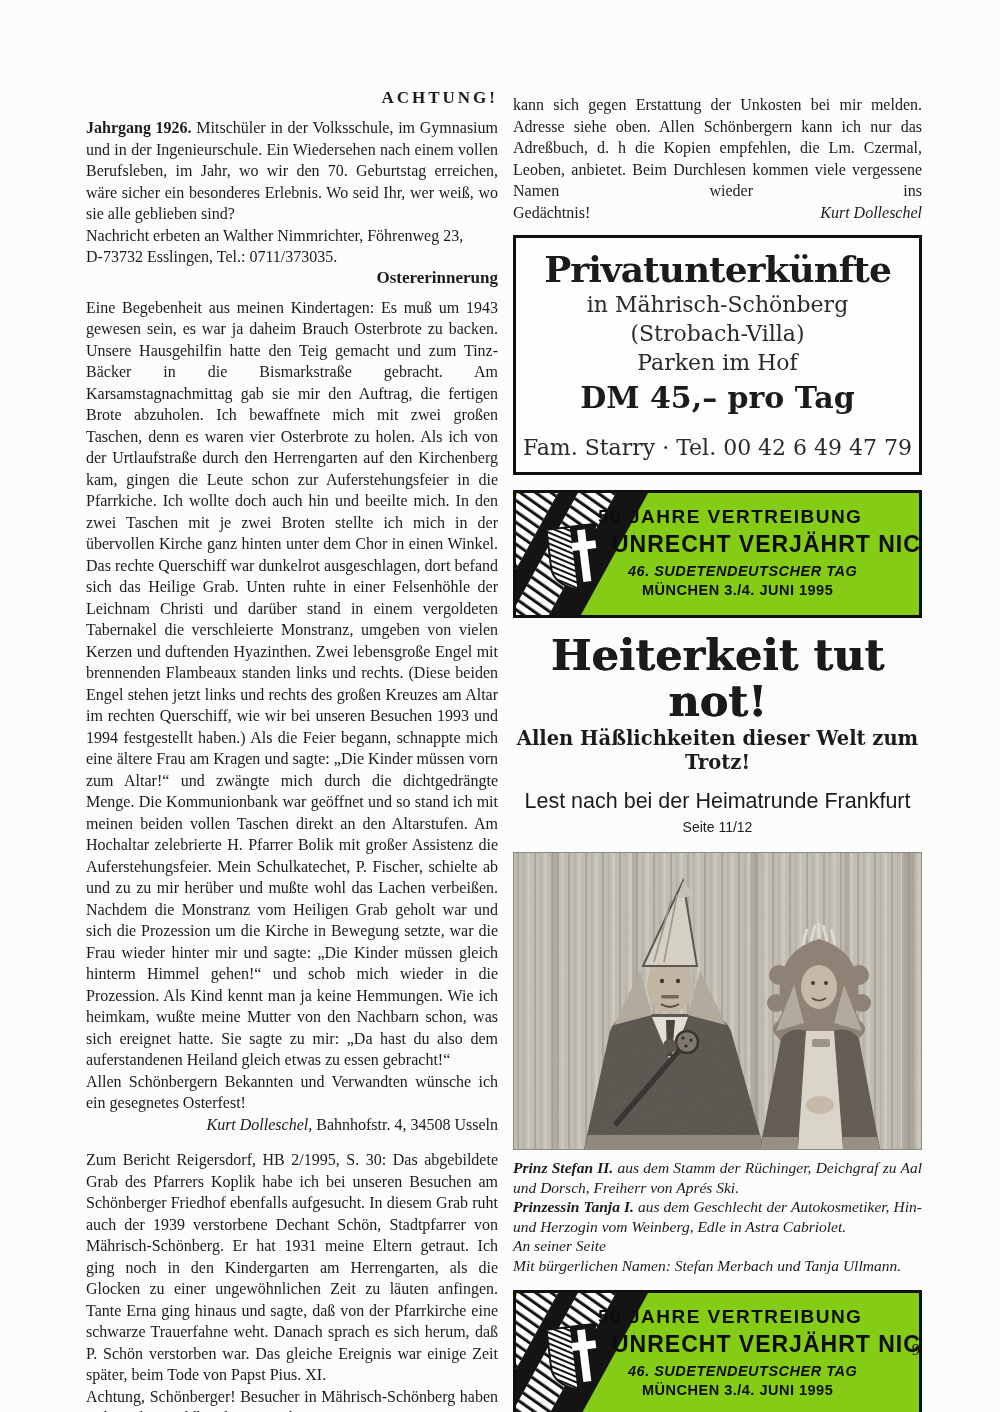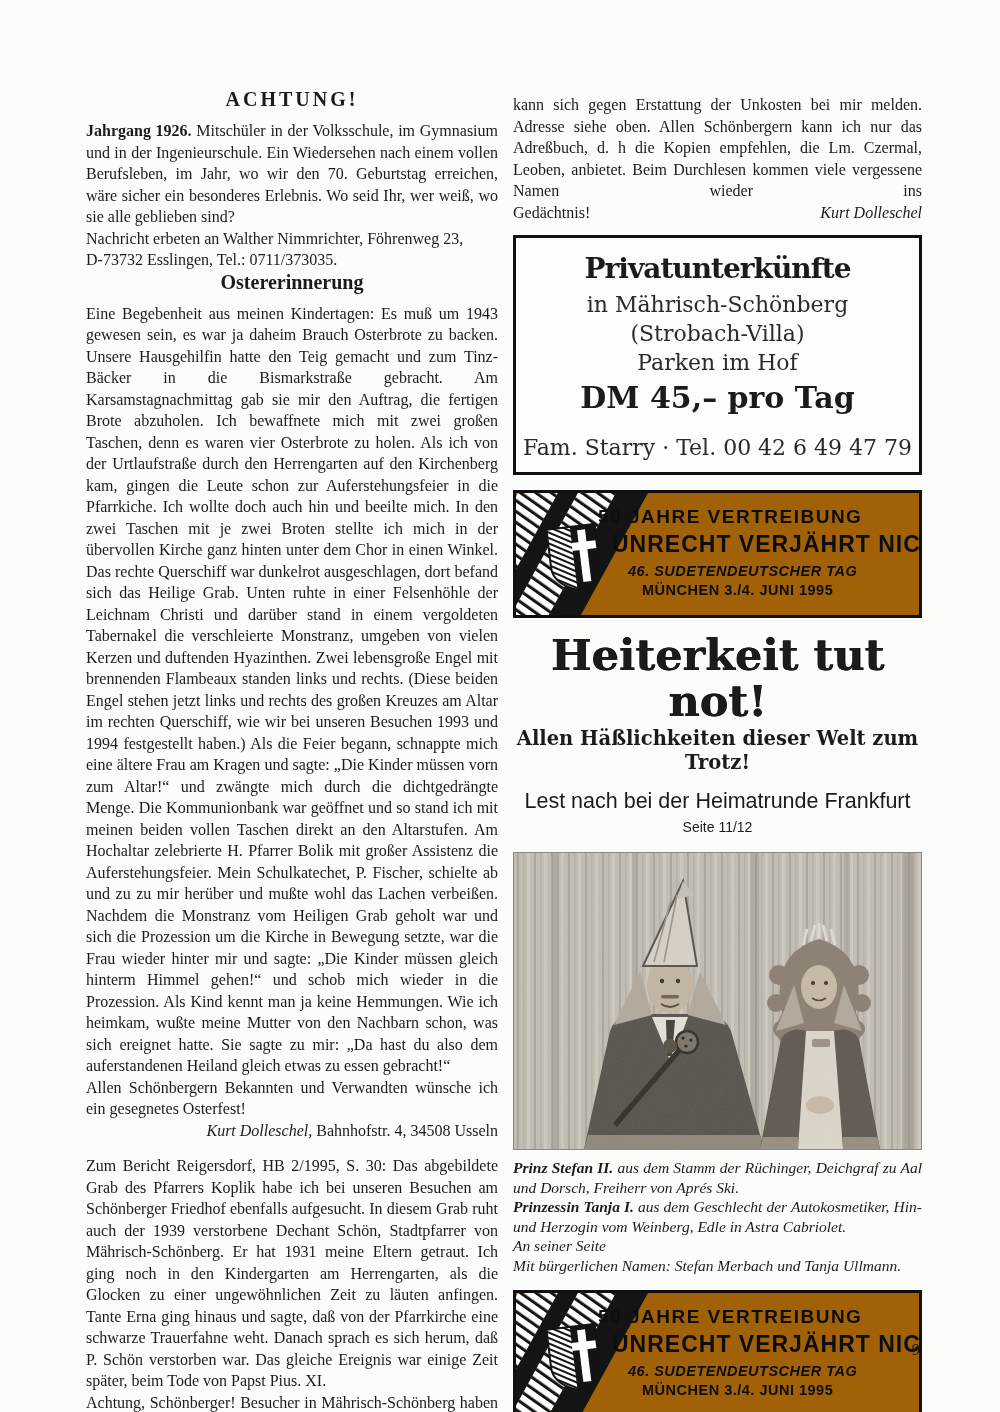--- a/index.html
+++ b/index.html
@@ -10,47 +10,47 @@
     -webkit-font-smoothing:antialiased;
   }
   .col{position:absolute;top:88px;}
   .col-left{left:86px;width:412px;}
   .col-right{left:513px;width:409px;}
 
   p{margin:0;font-size:16px;line-height:21.5px;text-align:justify;hyphens:auto;}
   .just-last{text-align-last:justify;}
 
   h2.center-head{
-    margin:0 0 9px 0;text-align:center;font-size:20px;font-weight:bold;
+    margin:0 0 9px 0;text-align:right;font-size:17px;font-weight:bold;
     font-family:"Liberation Serif",serif;
   }
   .ls{letter-spacing:3px;}
   .gap-top{margin-top:27px;}
   .small-gap-top{margin-top:14px;}
   b.lead{font-weight:bold;}
   .sig-line{ text-align:right;font-size:16px;line-height:21.5px;}
   .sig-line .name{font-style:italic;}
   .split-line{display:flex;justify-content:space-between;font-size:16px;line-height:21.5px;}
   .split-line .name{font-style:italic;}
 
   
   .ad-box{
     margin-top:12px;border:3px solid #101010;text-align:center;
     padding:10px 4px 10px 4px;background:#fdfdfb;
     font-family:"DejaVu Serif",serif;
   }
-  .ad-title{font-size:28px;line-height:42px;font-weight:bold;letter-spacing:-1px;}
+  .ad-title{font-size:36px;line-height:42px;font-weight:bold;letter-spacing:-1px;}
   .ad-line{font-size:22px;line-height:29px;color:#2a2a2a;}
   .ad-price{font-size:30px;line-height:37px;font-weight:bold;margin-top:2px;}
   .ad-contact{font-size:22px;line-height:29px;margin-top:17px;color:#2a2a2a;}
 
   
   .banner{
     margin-top:15px;position:relative;height:122px;border:3px solid #101010;
-    background:#a16207;overflow:hidden;
+    background:#84cc16;overflow:hidden;
   }
   .banner-decor{position:absolute;left:0;top:0;}
   .banner-text{
     position:absolute;left:78px;top:13px;
     font-family:"Liberation Sans",sans-serif;font-weight:bold;color:#0d0d0d;
     white-space:nowrap;
   }
   .b1{font-size:19px;letter-spacing:1.5px;margin-left:4px;}
   .b2{font-size:23px;letter-spacing:1px;margin-left:18px;margin-top:3px;}
   .b3{font-size:14.5px;letter-spacing:0.5px;margin-left:34px;margin-top:5px;font-style:italic;}

